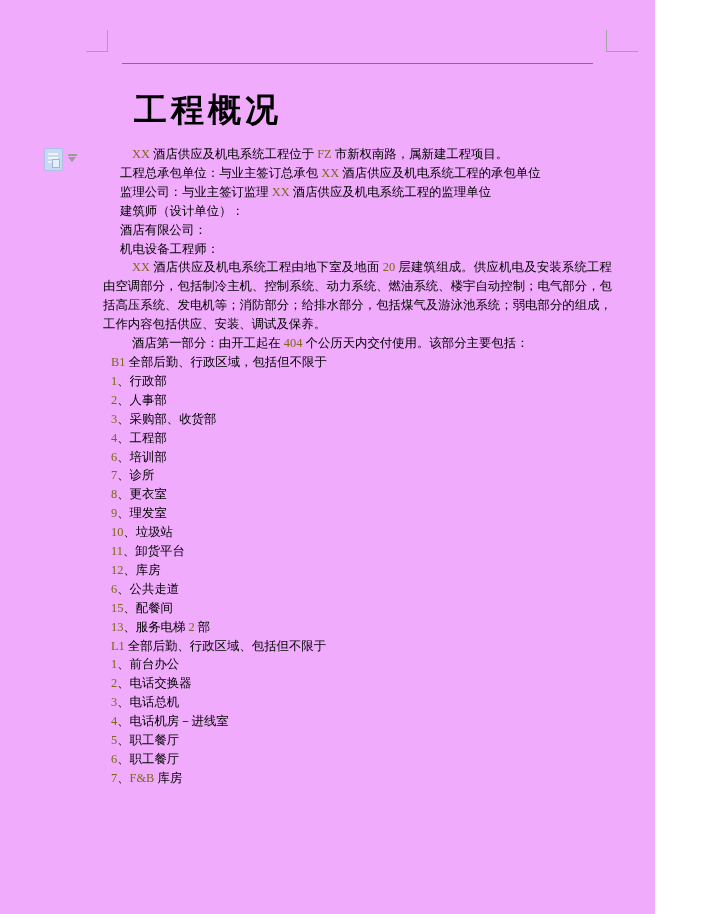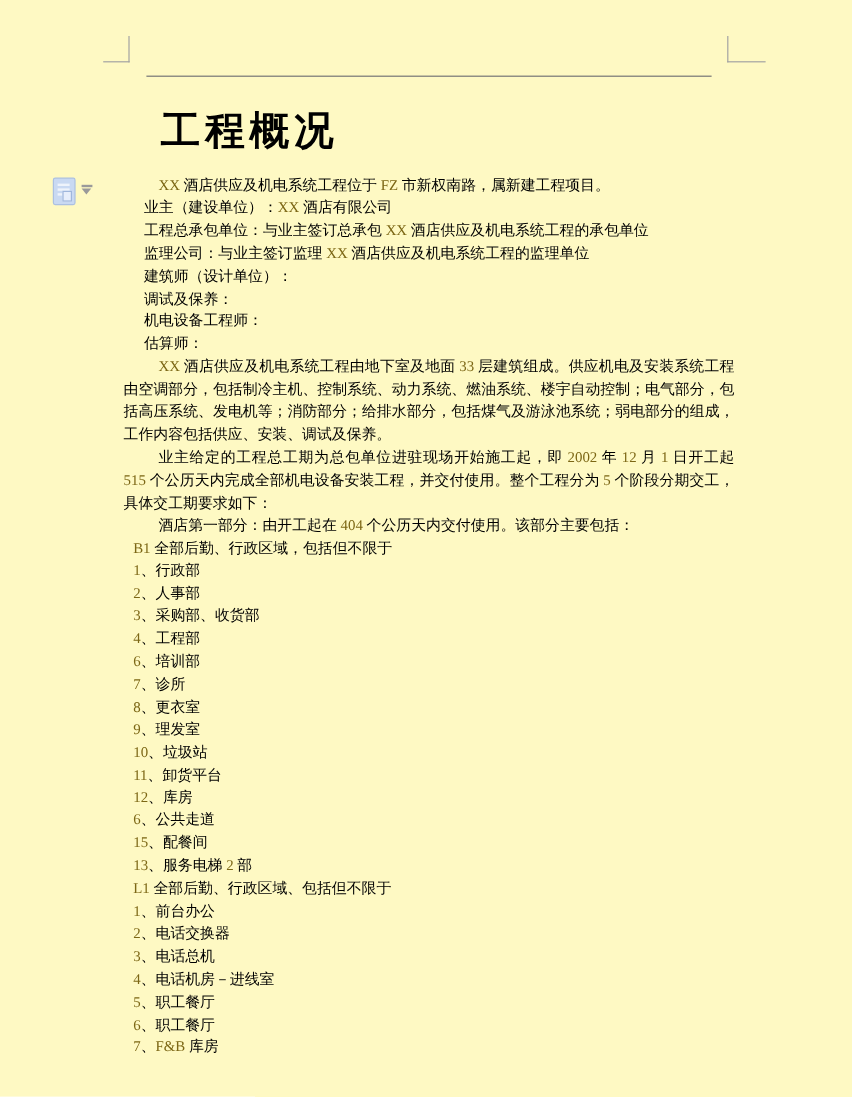--- a/index.html
+++ b/index.html
@@ -1,19 +1,19 @@
 <!DOCTYPE html>
 <html><head>
 <meta charset="utf-8">
 <style>
   html,body{margin:0;padding:0;background:#ffffff;}
   .page{
     position:relative;
-    width:710px;height:914px;
-    background:#fef9c3;
+    width:655px;height:914px;
+    background:#f0abfc;
     overflow:hidden;
     font-family:"Liberation Serif","DejaVu Serif",serif;
     color:#000;
   }
   
   .crop{position:absolute;}
   .crop.left{left:86px;top:30px;width:21px;height:21px;
     border-right:1px solid #a3a3a3;border-bottom:1px solid #a3a3a3;}
   .crop.right{left:606px;top:30px;width:31px;height:21px;
     border-left:1px solid #a3a3a3;border-bottom:1px solid #a3a3a3;}
@@ -71,29 +71,26 @@
     <div class="dd-arrow">
       <div class="bar"></div>
       <div class="tri"></div>
     </div>
   </div>
 
   <h1 class="doc-title">工程概况</h1>
 
   <div class="doc-body">
       <p class="para"><span class="latin">XX</span> 酒店供应及机电系统工程位于 <span class="latin">FZ</span> 市新权南路，属新建工程项目。</p>
-      <p class="label">业主（建设单位）：<span class="latin">XX</span> 酒店有限公司</p>
       <p class="label">工程总承包单位：与业主签订总承包 <span class="latin">XX</span> 酒店供应及机电系统工程的承包单位</p>
       <p class="label">监理公司：与业主签订监理 <span class="latin">XX</span> 酒店供应及机电系统工程的监理单位</p>
       <p class="label">建筑师（设计单位）：</p>
-      <p class="label">调试及保养：</p>
+      <p class="label">酒店有限公司：</p>
       <p class="label">机电设备工程师：</p>
-      <p class="label">估算师：</p>
-      <p class="para"><span class="latin">XX</span> 酒店供应及机电系统工程由地下室及地面 <span class="latin">33</span> 层建筑组成。供应机电及安装系统工程由空调部分，包括制冷主机、控制系统、动力系统、燃油系统、楼宇自动控制；电气部分，包括高压系统、发电机等；消防部分；给排水部分，包括煤气及游泳池系统；弱电部分的组成，工作内容包括供应、安装、调试及保养。</p>
-      <p class="para">业主给定的工程总工期为总包单位进驻现场开始施工起，即 <span class="latin">2002</span> 年 <span class="latin">12</span> 月 <span class="latin">1</span> 日开工起 <span class="latin">515</span> 个公历天内完成全部机电设备安装工程，并交付使用。整个工程分为 <span class="latin">5</span> 个阶段分期交工，具体交工期要求如下：</p>
+      <p class="para"><span class="latin">XX</span> 酒店供应及机电系统工程由地下室及地面 <span class="latin">20</span> 层建筑组成。供应机电及安装系统工程由空调部分，包括制冷主机、控制系统、动力系统、燃油系统、楼宇自动控制；电气部分，包括高压系统、发电机等；消防部分；给排水部分，包括煤气及游泳池系统；弱电部分的组成，工作内容包括供应、安装、调试及保养。</p>
       <p class="para">酒店第一部分：由开工起在 <span class="latin">404</span> 个公历天内交付使用。该部分主要包括：</p>
       <p class="list"><span class="latin">B1</span> 全部后勤、行政区域，包括但不限于</p>
       <p class="list"><span class="latin">1</span>、行政部</p>
       <p class="list"><span class="latin">2</span>、人事部</p>
       <p class="list"><span class="latin">3</span>、采购部、收货部</p>
       <p class="list"><span class="latin">4</span>、工程部</p>
       <p class="list"><span class="latin">6</span>、培训部</p>
       <p class="list"><span class="latin">7</span>、诊所</p>
       <p class="list"><span class="latin">8</span>、更衣室</p>
       <p class="list"><span class="latin">9</span>、理发室</p>

